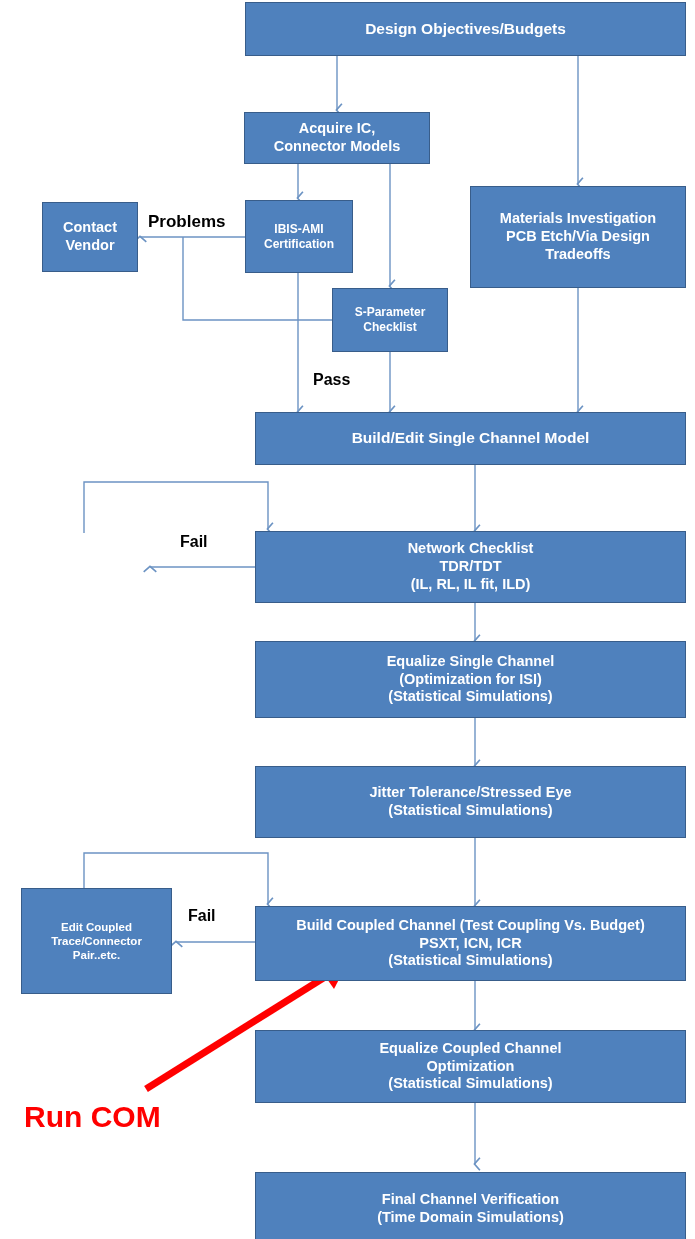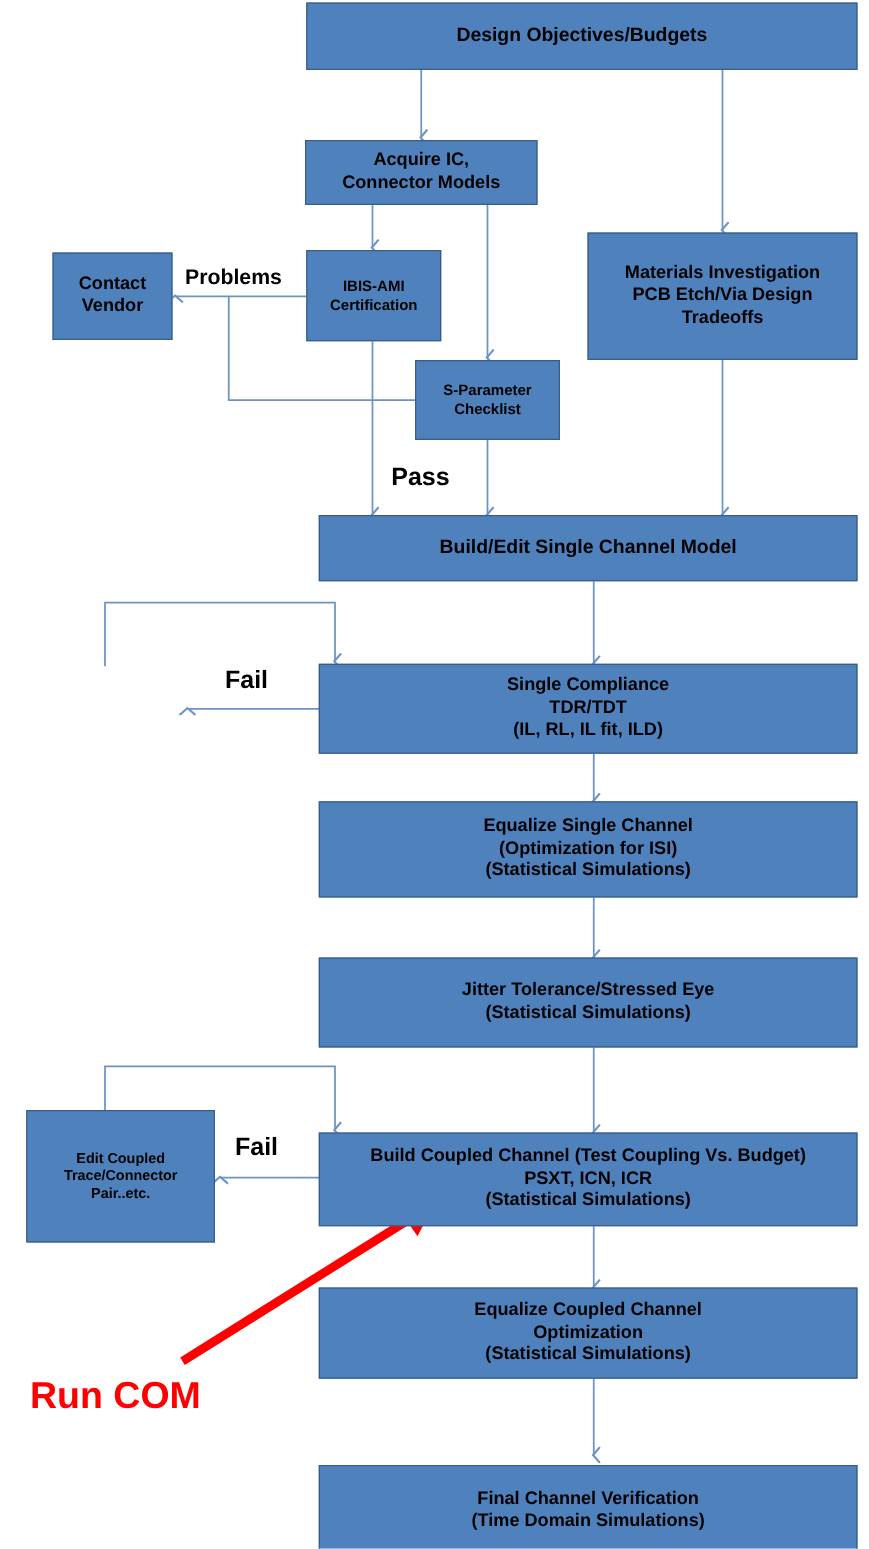--- a/index.html
+++ b/index.html
@@ -16,39 +16,39 @@
   }
   .node{
     position:absolute;
     background:#4F81BD;
     border:1.5px solid #385D8A;
     box-sizing:border-box;
     display:flex;
     align-items:center;
     justify-content:center;
     text-align:center;
-    color:#000000;
+    color:#ffffff;
     font-weight:bold;
     line-height:1.22;
     padding:2px 4px;
     white-space:pre-line;
   }
   .node.lg{font-size:15.5px;}
   .node.md{font-size:14.5px;}
   .node.sm{font-size:12px;}
   .node.xs{font-size:11.5px;}
 
   .edge-label{
     position:absolute;
     font-weight:bold;
     color:#000000;
     background:transparent;
     white-space:nowrap;
   }
-  .edge-label.big{font-size:20px;text-align:right;}
+  .edge-label.big{font-size:16px;text-align:right;}
   .edge-label.mid{font-size:17px;}
 
   .annot{
     position:absolute;
     color:#FF0000;
     font-weight:bold;
     font-size:30px;
     white-space:nowrap;
     letter-spacing:0px;
   }
@@ -131,21 +131,21 @@
   <div class="node sm" style="left:332px; top:288px; width:116px; height:64px;">S-Parameter
 Checklist</div>
 
   <div class="node md" style="left:470px; top:186px; width:216px; height:102px;">Materials Investigation
 PCB Etch/Via Design
 Tradeoffs</div>
 
   <div class="node lg" style="left:255px; top:412px; width:431px; height:53px;">Build/Edit Single Channel Model</div>
 
 
-  <div class="node md" style="left:255px; top:531px; width:431px; height:72px;">Single Compliance
+  <div class="node md" style="left:255px; top:531px; width:431px; height:72px;">Network Checklist
 TDR/TDT
 (IL, RL, IL fit, ILD)</div>
 
   <div class="node md" style="left:255px; top:641px; width:431px; height:77px;">Equalize Single Channel
 (Optimization for ISI)
 (Statistical Simulations)</div>
 
   <div class="node md" style="left:255px; top:766px; width:431px; height:72px;">Jitter Tolerance/Stressed Eye
 (Statistical Simulations)</div>
 

